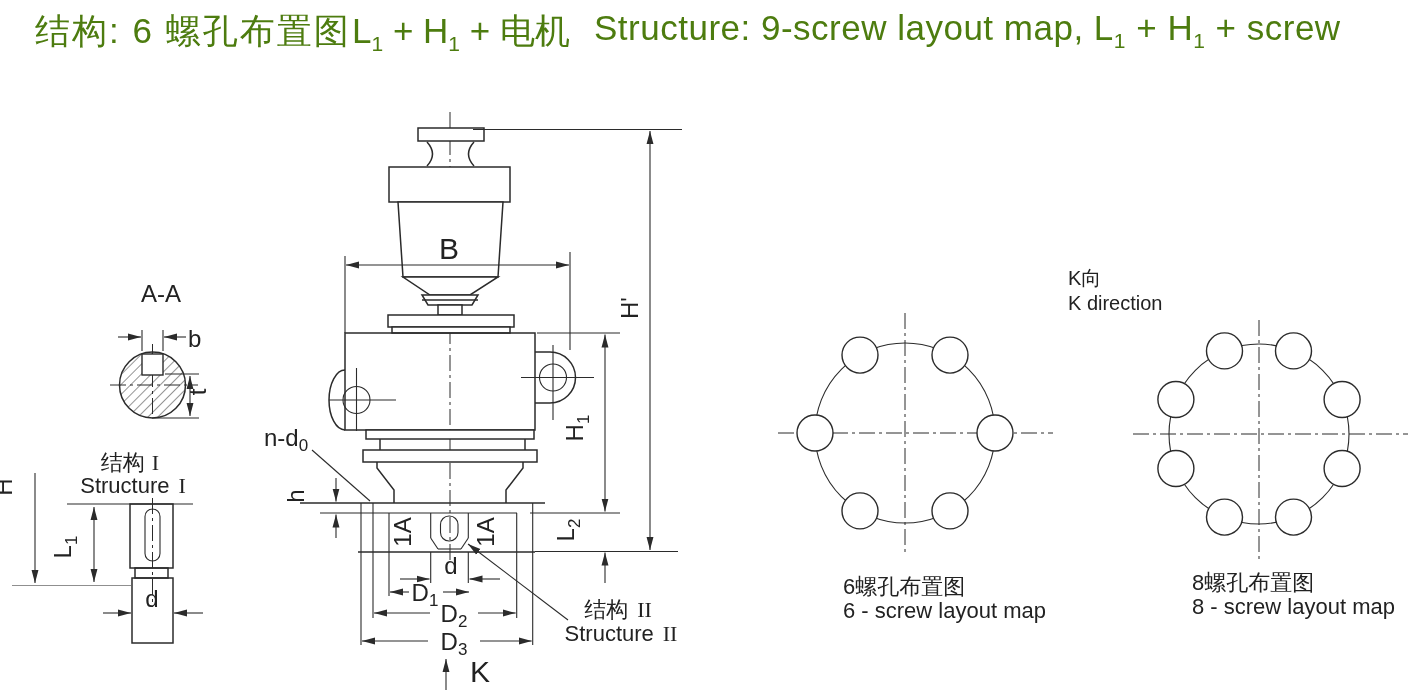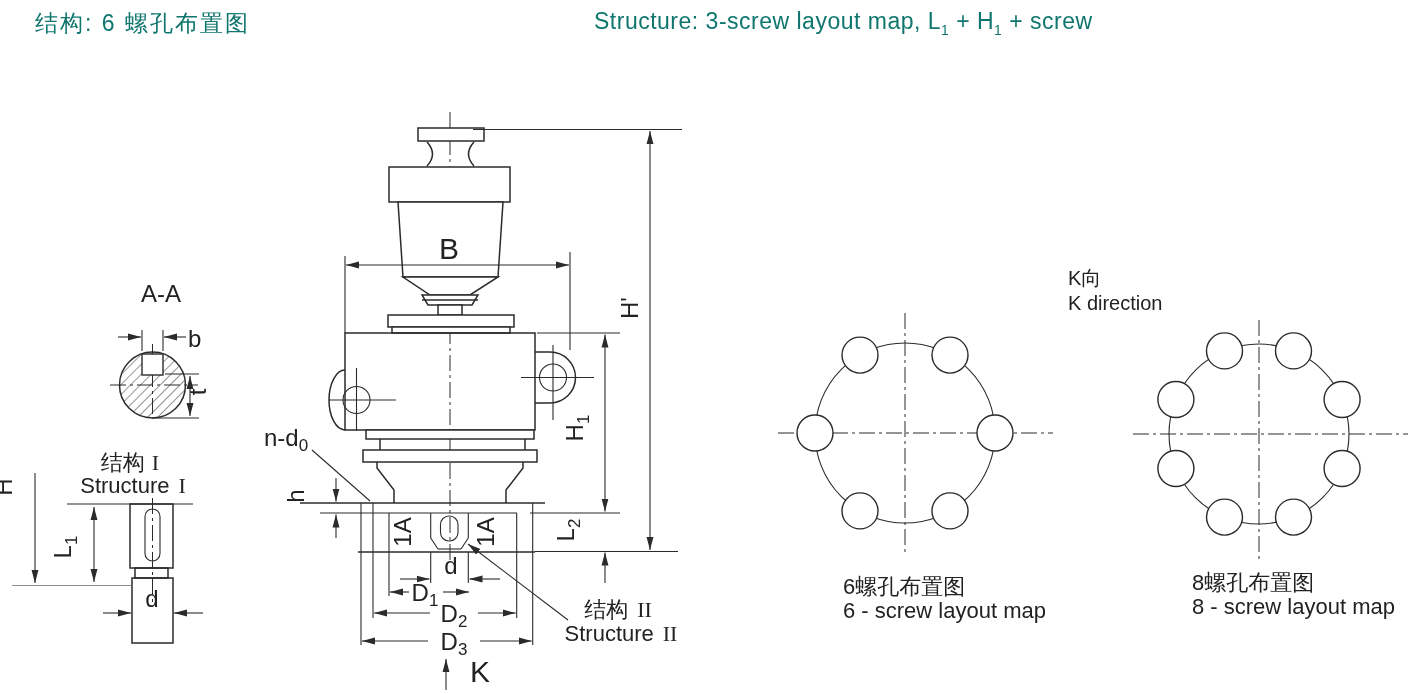--- a/index.html
+++ b/index.html
@@ -1,18 +1,18 @@
 <!DOCTYPE html>
 <html><head>
 <meta charset="utf-8">
 <style>
   html,body{margin:0;padding:0;background:#fff;}
   #page{position:relative;width:1421px;height:694px;background:#fff;overflow:hidden;
         font-family:"Liberation Sans",sans-serif;color:#222;}
-  .title{position:absolute;top:8px;left:0;width:100%;height:40px;font-size:23px;color:#0f766e;}
+  .title{position:absolute;top:8px;left:0;width:100%;height:40px;font-size:35px;color:#4d7c0f;}
   .title .seg{position:absolute;top:0;white-space:nowrap;}
   .t-zh{left:35px;letter-spacing:2px;}
   .t-f{left:352px;}
   .t-en{left:594px;letter-spacing:.5px;}
   sub{font-size:.60em;}
   svg text{fill:#222;}
   .lbl{font:24px "Liberation Sans",sans-serif;}
   .lbl-lg{font:30px "Liberation Sans",sans-serif;}
   .lbl-md{font:22px "Liberation Sans",sans-serif;}
   .lbl-sm{font:20px "Liberation Sans",sans-serif;}
@@ -24,21 +24,22 @@
   .gray{stroke:#8f8f8f;}
   .wh{fill:#fff;stroke:#2b2b2b;stroke-width:1.4;}
 </style>
 </head>
 <body>
 
 <div id="page">
 
   <div class="title">
     <span class="seg t-zh">结构:  6 螺孔布置图</span>
-    <span class="seg t-en"><span>Structure: 3-screw layout map, </span><span>L</span><sub>1</sub><span> + H</span><sub>1</sub><span> + screw</span></span>
+    <span class="seg t-f"><span>L</span><sub>1</sub><span> + H</span><sub>1</sub><span> + 电机</span></span>
+    <span class="seg t-en"><span>Structure: 9-screw layout map, </span><span>L</span><sub>1</sub><span> + H</span><sub>1</sub><span> + screw</span></span>
   </div>
 
   <svg width="1421" height="694" viewBox="0 0 1421 694" style="position:absolute;top:0;left:0">
     <defs>
       <marker id="ar" viewBox="0 0 12 8" markerWidth="13" markerHeight="9" refX="12" refY="4" orient="auto-start-reverse" markerUnits="userSpaceOnUse">
         <path d="M0,0.8 L12,4 L0,7.2 Z" fill="#2b2b2b"></path>
       </marker>
       <pattern id="hatch" patternUnits="userSpaceOnUse" width="7" height="7" patternTransform="rotate(45)">
         <line x1="0" y1="0" x2="0" y2="7" stroke="#2b2b2b" stroke-width="1"></line>
       </pattern>

